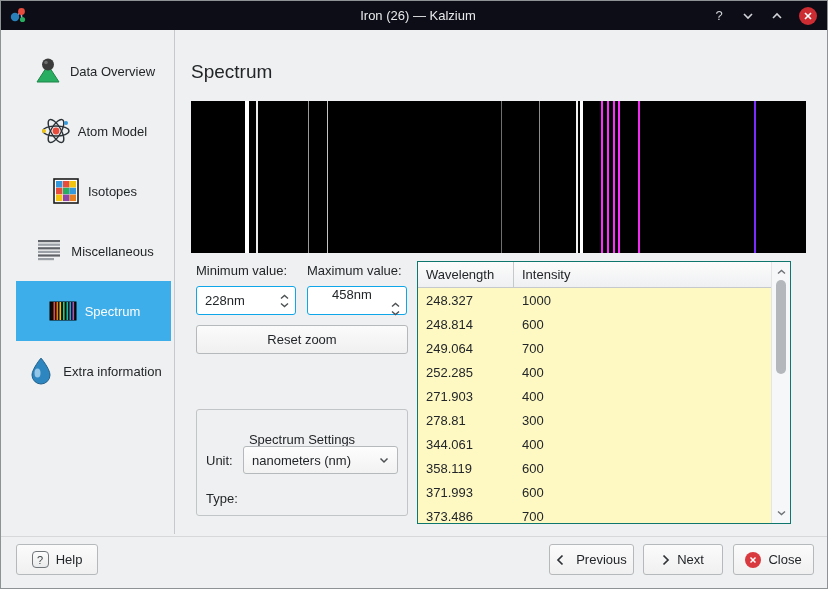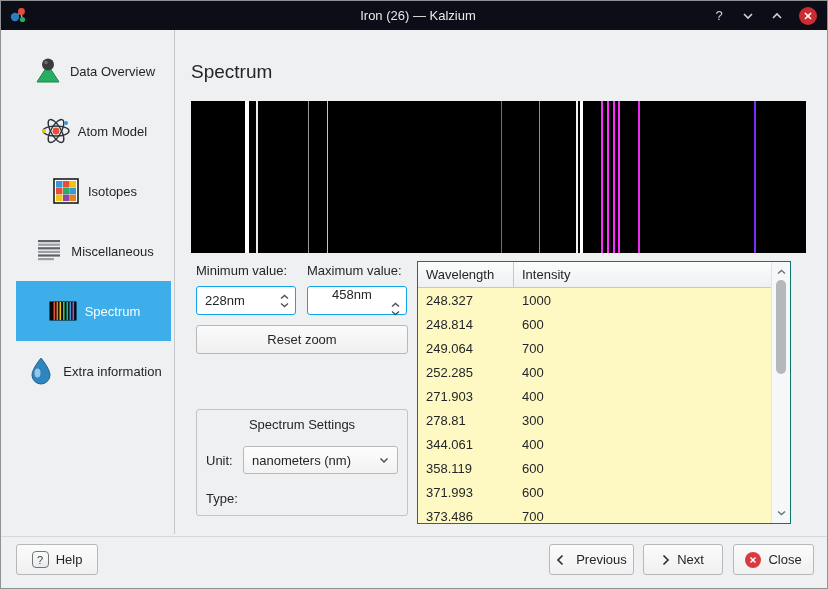--- a/index.html
+++ b/index.html
@@ -30,21 +30,21 @@
   .lbl-min{left:195px;top:262px;}
   .lbl-max{left:306px;top:262px;}
   .spin{position:absolute;width:100px;height:29px;background:#ffffff;border:1px solid #0ea5e9;border-radius:3px;display:flex;align-items:center;}
   .spin-min{left:195px;top:285px;}
   .spin-max{left:306px;top:285px;flex-direction:column;}
   .spin input{border:none;outline:none;background:transparent;width:66px;padding:0 0 0 8px;font:13px "Liberation Sans",sans-serif;color:#232629;}
   .spin .arrows{margin-left:auto;margin-right:6px;display:flex;flex-direction:column;gap:2px;}
   .btn{background:linear-gradient(#fbfbfb,#f0f0f1);border:1px solid #b6b9bb;border-radius:3px;font:13px "Liberation Sans",sans-serif;color:#232629;display:flex;align-items:center;justify-content:center;gap:7px;cursor:default;}
   .reset{position:absolute;left:195px;top:324px;width:212px;height:29px;}
   .groupbox{position:absolute;left:195px;top:408px;width:212px;height:107px;border:1px solid #c1c5c7;border-radius:3px;}
-  .gb-title{text-align:center;margin-top:7px;font-size:13px;}
+  .gb-title{text-align:center;margin-top:22px;font-size:13px;}
   .gb-row{position:absolute;left:9px;right:9px;height:28px;display:flex;align-items:center;}
   .gb-row.unit{top:36px;}
   .gb-row.type{top:74px;}
   .gb-row .gb-lab{width:37px;}
   .combo{flex:1;height:28px;display:flex;align-items:center;justify-content:space-between;padding:0 8px;background:linear-gradient(#fdfdfd,#f2f2f3);border:1px solid #b6b9bb;border-radius:3px;}
   
   .dtable{position:absolute;left:416px;top:260px;width:374px;height:263px;border:1px solid #0f766e;background:#fff;overflow:hidden;}
   .thead{display:flex;height:26px;width:calc(100% - 19px);background:linear-gradient(#fcfcfc,#eff0f2);border-bottom:1px solid #c6c9cb;}
   .th{display:flex;align-items:center;padding-left:8px;font-size:13px;}
   .th.c0{width:96px;border-right:1px solid #c6c9cb;}

